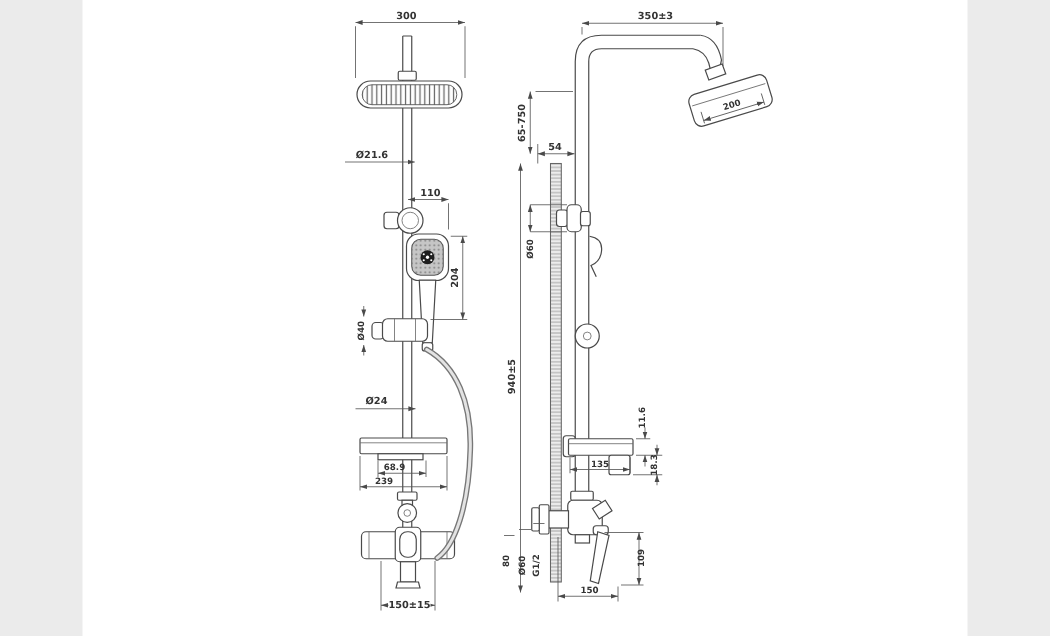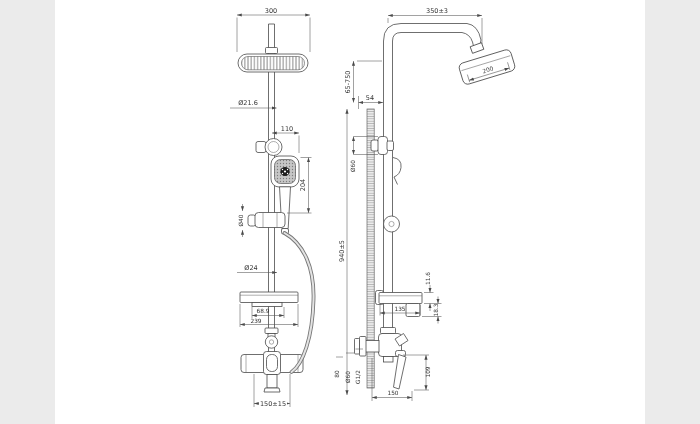--- a/index.html
+++ b/index.html
@@ -2,21 +2,21 @@
 <html><head>
 <meta charset="utf-8">
 <style>
   html,body{margin:0;padding:0;}
   body{
     width:700px;height:424px;
     background:#ebebeb;
     font-family:"DejaVu Sans",sans-serif;
     overflow:hidden;
   }
-  .canvas-wrap{position:relative;width:700px;height:326px;}
+  .canvas-wrap{position:relative;width:700px;height:326px;font-weight:bold;}
   svg{display:block;}
   .ln{stroke:#4a4a4a;stroke-width:.8;fill:none;}
   .thin{stroke:#6a6a6a;stroke-width:.55;fill:none;}
   .dim{stroke:#555;stroke-width:.55;fill:none;}
   .part{fill:#ffffff;stroke:#4a4a4a;stroke-width:.8;}
   text{font-family:"DejaVu Sans",sans-serif;font-size:6.5px;fill:#333;}
   .t6{font-size:5.8px;}
   .mid{text-anchor:middle;}
 </style>
 </head>

